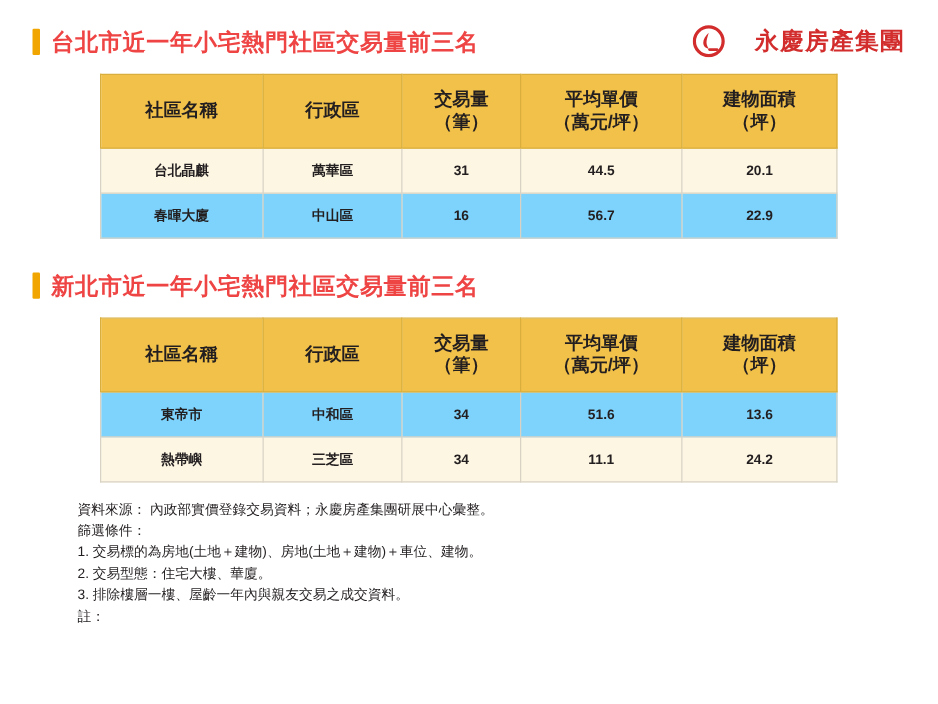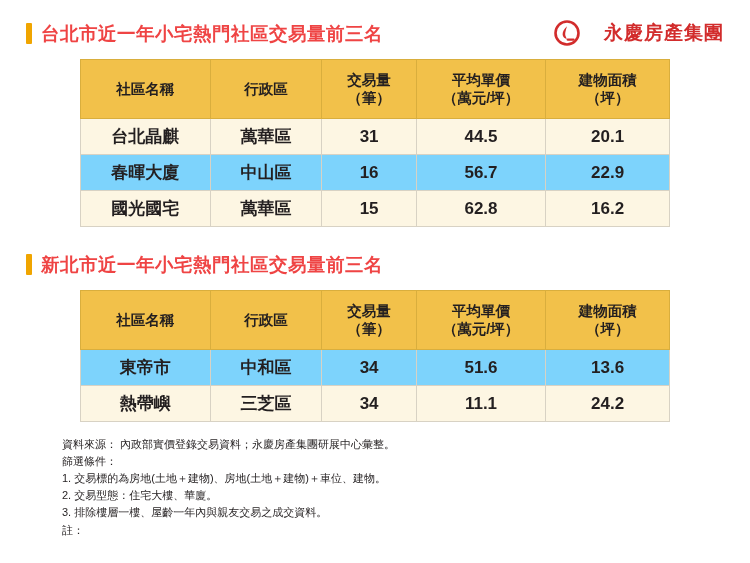--- a/index.html
+++ b/index.html
@@ -94,21 +94,21 @@
     padding: 4px 2px;
     border-color: #d9ae3d;
   }
   table.data thead th .sub {
     display: block;
     font-size: 14.5px;
     font-weight: bold;
   }
   table.data tbody td {
     height: 33px;
-    font-size: 17px;
+    font-size: 11px;
     font-weight: bold;
     color: #231f20;
   }
   tbody tr.odd td { background: #fdf6e3; }
   tbody tr.even td { background: #7dd3fc; }
 
   
   col.c0 { width: 22%; }
   col.c1 { width: 19%; }
   col.c2 { width: 16%; }
@@ -187,27 +187,20 @@
           <td>44.5</td>
           <td>20.1</td>
         </tr>
         <tr class="even">
           <td>春暉大廈</td>
           <td>中山區</td>
           <td>16</td>
           <td>56.7</td>
           <td>22.9</td>
         </tr>
-        <tr class="odd">
-          <td>國光國宅</td>
-          <td>萬華區</td>
-          <td>15</td>
-          <td>62.8</td>
-          <td>16.2</td>
-        </tr>
       </tbody>
     </table>
   </div>
 
   <div class="title-row second">
     <div class="section-title">
       <span class="title-bar"></span>
       <span>新北市近一年小宅熱門社區交易量前三名</span>
     </div>
   </div>

